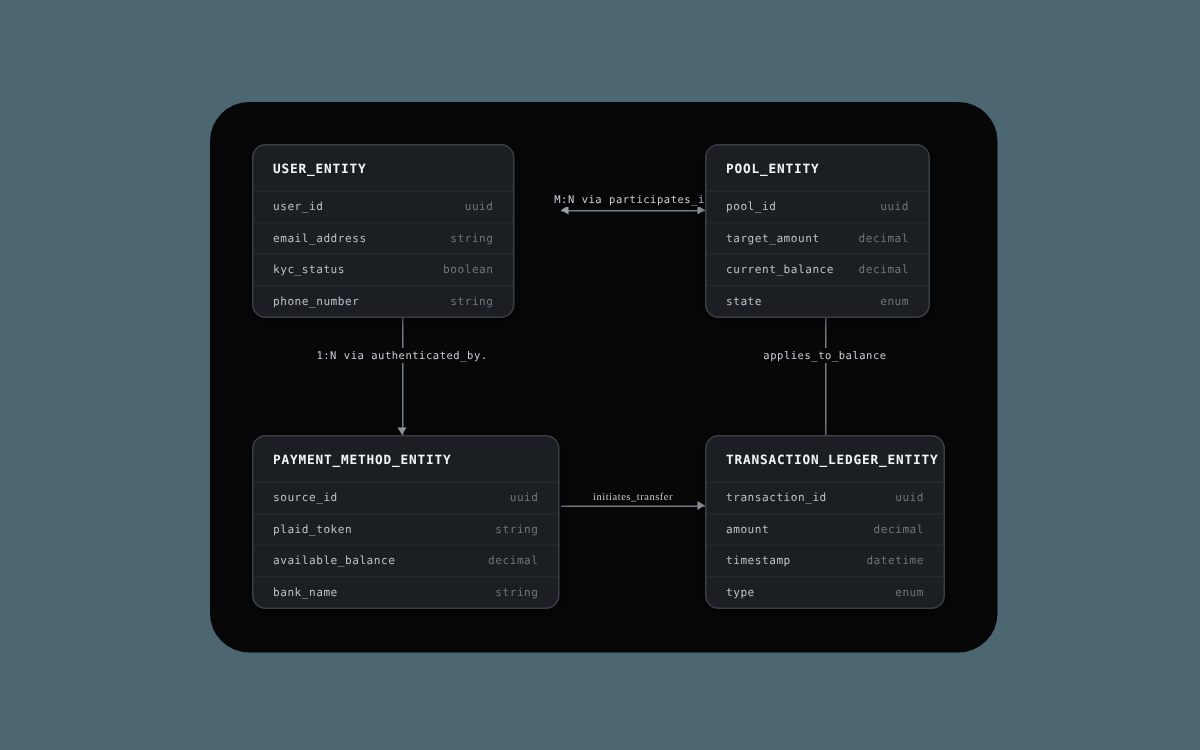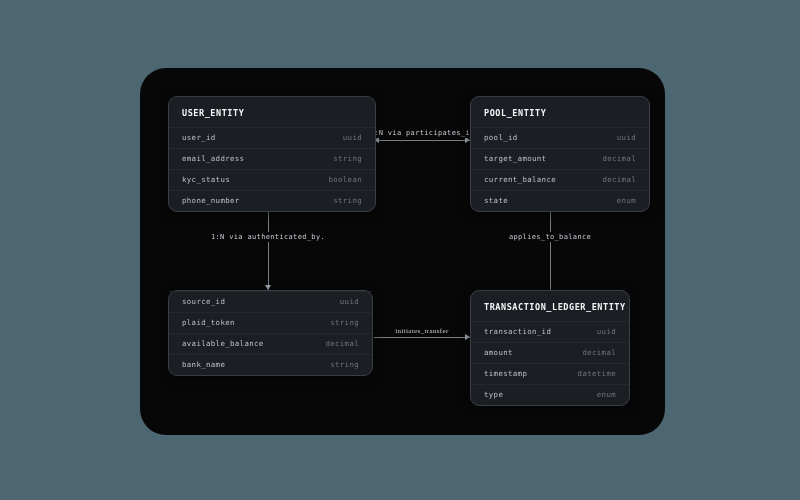--- a/index.html
+++ b/index.html
@@ -53,22 +53,22 @@
     border-top: 1px solid #24282e;
     font-size: 7.4px;
     letter-spacing: .35px;
   }
   .field-row:first-of-type { border-top: 1px solid #24282e; }
 
   .field-name { color: #b9c0c9; }
   .field-type { color: #6e757e; }
 
   
-  #ent-user        { left: 28px;  top: 28px;  width: 208px; }
-  #ent-pool        { left: 330px; top: 28px;  width: 180px; }
+  #ent-user        { left: 28px;  top: 28px;  width: 175px; }
+  #ent-pool        { left: 330px; top: 28px;  width: 150px; }
   #ent-payment     { left: 28px;  top: 222px; width: 205px; }
   #ent-transaction { left: 330px; top: 222px; width: 160px; text-align: center; }
 
   
   .conn {
     position: absolute;
     background: #767d86;
   }
   .conn.h { height: 1px; }
   .conn.v { width: 1px; }
@@ -165,20 +165,21 @@
       <span class="field-name">current_balance</span>
       <span class="field-type">decimal</span>
     </div>
     <div class="field-row">
       <span class="field-name">state</span>
       <span class="field-type">enum</span>
     </div>
   </div>
 
   <div class="entity" id="ent-payment">
+    <div class="entity-title">PAYMENT_METHOD_ENTITY</div>
     <div class="field-row">
       <span class="field-name">source_id</span>
       <span class="field-type">uuid</span>
     </div>
     <div class="field-row">
       <span class="field-name">plaid_token</span>
       <span class="field-type">string</span>
     </div>
     <div class="field-row">
       <span class="field-name">available_balance</span>

